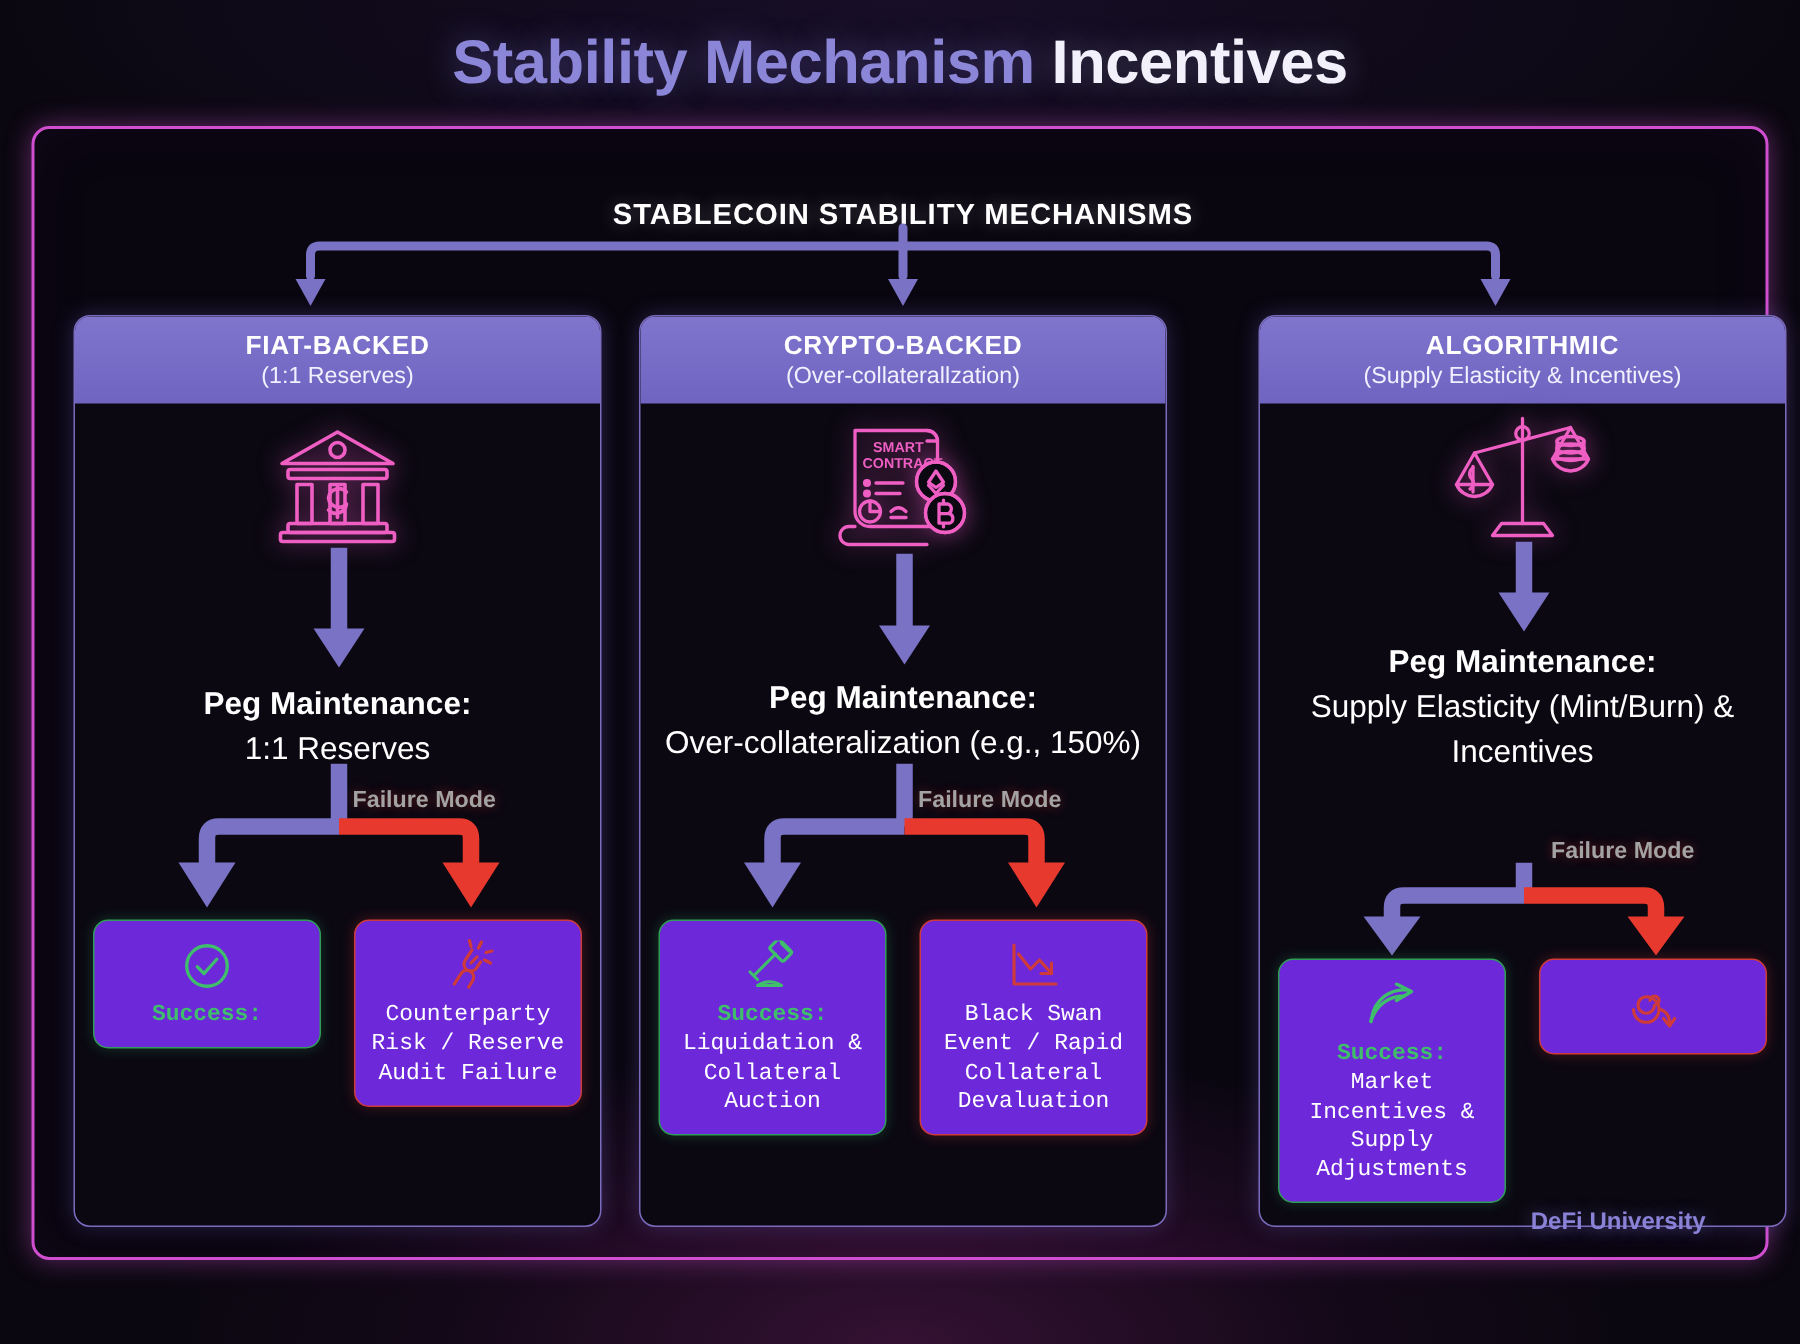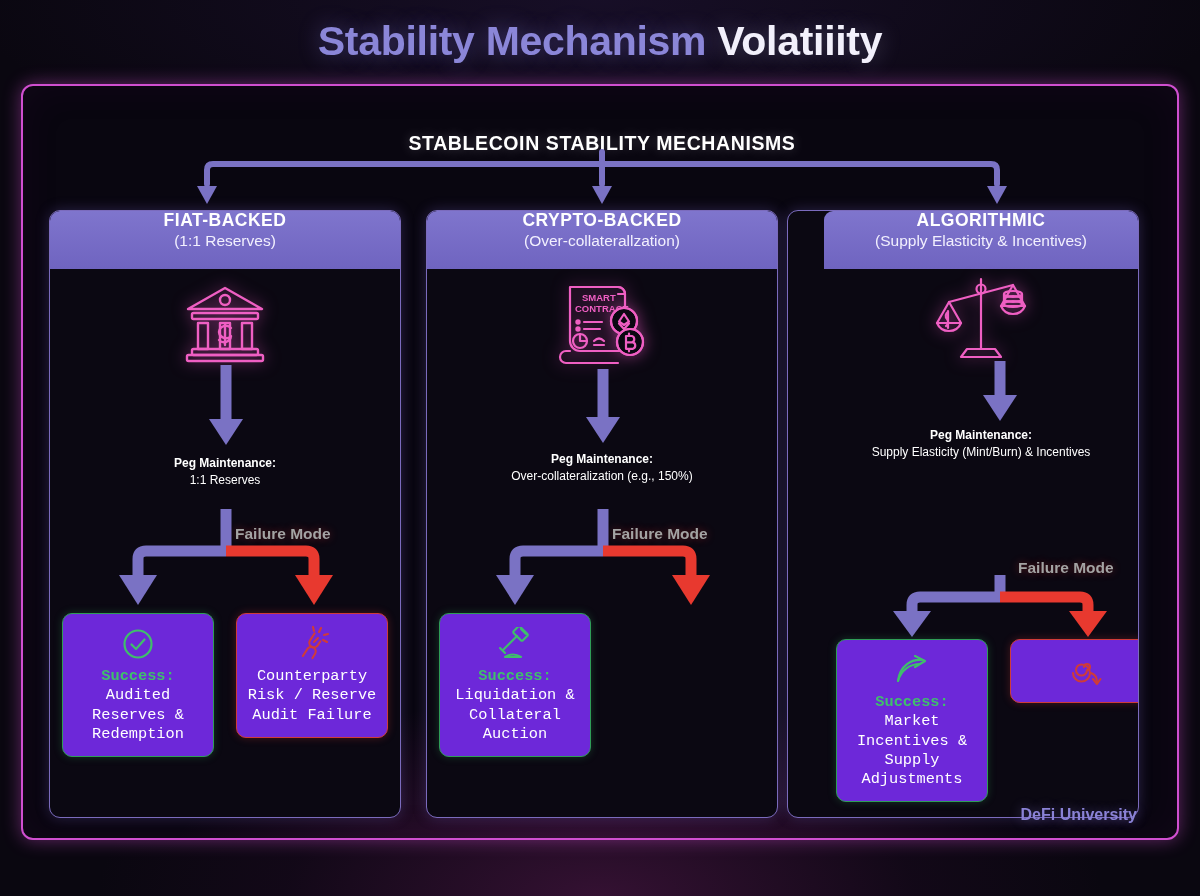--- a/index.html
+++ b/index.html
@@ -70,30 +70,30 @@
     width: 352px;
     height: 608px;
     border: 1.6px solid #7b6bbd;
     border-radius: 11px;
     background: #0b0812;
     box-shadow: 0 0 14px rgba(120,100,200,0.30);
     overflow: hidden;
   }
   #col0 { left: 26px; }
   #col1 { left: 403px; }
-  #col2 { left: 764px; padding-left: 36px; }
+  #col2 { left: 816px; }
 
   .col-head {
     height: 58px;
     background: linear-gradient(180deg, #7f75cd 0%, #6f64c0 100%);
     border-radius: 9px 9px 0 0;
     display: flex;
     flex-direction: column;
     align-items: center;
-    justify-content: flex-start;
+    justify-content: center;
     line-height: 1.12;
   }
   .col-head .h1 {
     color: #ffffff;
     font-size: 17.5px;
     font-weight: bold;
     letter-spacing: 0.5px;
   }
   .col-head .h2 {
     color: #f2f0fe;
@@ -111,21 +111,21 @@
     display: flex; justify-content: center;
   }
   .hero-icon svg { filter: drop-shadow(0 0 8px rgba(240,90,200,0.55)); }
 
   
   .peg {
     position: absolute;
     left: 6px; width: calc(100% - 12px);
     text-align: center;
     color: #ffffff;
-    font-size: 12px;
+    font-size: 21px;
     line-height: 1.42;
   }
   .peg b { font-weight: bold; }
 
   
   .risk-box {
     position: absolute;
     left: 22px; width: 308px;
     border: 1.8px solid #d2862a;
     border-radius: 9px;
@@ -183,21 +183,21 @@
     text-shadow: 0 0 12px rgba(138,130,214,0.45);
   }
 </style>
 </head>
 <body>
 
 <div id="stage">
 
   <div class="title-wrap">
     <span class="title-a">Stability Mechanism</span>
-    <span class="title-b">Volatiiity</span>
+    <span class="title-b">Incentives</span>
   </div>
 
   <div id="panel">
 
     <div id="root-title">STABLECOIN STABILITY MECHANISMS</div>
 
     <svg class="conn-svg" width="1158" height="124">
       <g fill="none" stroke="#7a72c4" stroke-width="6" stroke-linecap="round">
         <path d="M579,66 L579,76"></path>
         <path d="M184,98 L184,84 Q184,78 190,78 L968,78 Q974,78 974,84 L974,98"></path>
@@ -252,21 +252,20 @@
 
         <div class="outcome green" style="left:12px; top:344px;">
           <div class="oicon">
             <svg width="34" height="34" viewBox="0 0 34 34" fill="none" stroke="#3fbf6b" stroke-width="2.2" stroke-linecap="round" stroke-linejoin="round">
               <circle cx="17" cy="17" r="13.5"></circle>
               <path d="M10.5 17.5 L15 22 L23.5 12.5"></path>
             </svg>
           </div>
           <div class="otext">
             <span class="okey">Success:</span><br>
-            <span>Audited Reserves &amp; Redemption</span>
           </div>
         </div>
 
         <div class="outcome red" style="left:186px; top:344px;">
           <div class="oicon">
             <svg width="36" height="36" viewBox="0 0 36 36" fill="none" stroke="#cf3b39" stroke-width="2.1" stroke-linecap="round" stroke-linejoin="round">
               <path d="M8 28 L14 22 a4.5 4.5 0 0 1 6.4 6.4 L17 32" transform="rotate(-12 18 25)"></path>
               <path d="M22 8 L16 14 a4.5 4.5 0 0 0 6.4 6.4 L26 17" transform="rotate(-12 18 14)"></path>
               <path d="M20 16 L24 12"></path>
               <path d="M25 6 L27 2"></path>
@@ -344,20 +343,32 @@
               <path d="M24 2 L29 7"></path>
               <path d="M8 30 q8 -5 16 0 Z"></path>
             </svg>
           </div>
           <div class="otext">
             <span class="okey">Success:</span><br>
             <span>Liquidation &amp; Collateral Auction</span>
           </div>
         </div>
 
+        <div class="outcome red" style="left:186px; top:344px;">
+          <div class="oicon">
+            <svg width="36" height="32" viewBox="0 0 36 32" fill="none" stroke="#cf3b39" stroke-width="2.1" stroke-linecap="round" stroke-linejoin="round">
+              <path d="M5 2 V28 H33"></path>
+              <path d="M8 8 L16 18 L22 12 L30 21"></path>
+              <path d="M30 14 L30 21 L23 21"></path>
+            </svg>
+          </div>
+          <div class="otext">
+            <span>Black Swan Event / Rapid Collateral Devaluation</span>
+          </div>
+        </div>
 
       </div>
     </div>
 
     <div class="col" id="col2">
       <div class="col-head">
         <div class="h1">ALGORITHMIC</div>
         <div class="h2">(Supply Elasticity &amp; Incentives)</div>
       </div>
       <div class="col-body">

